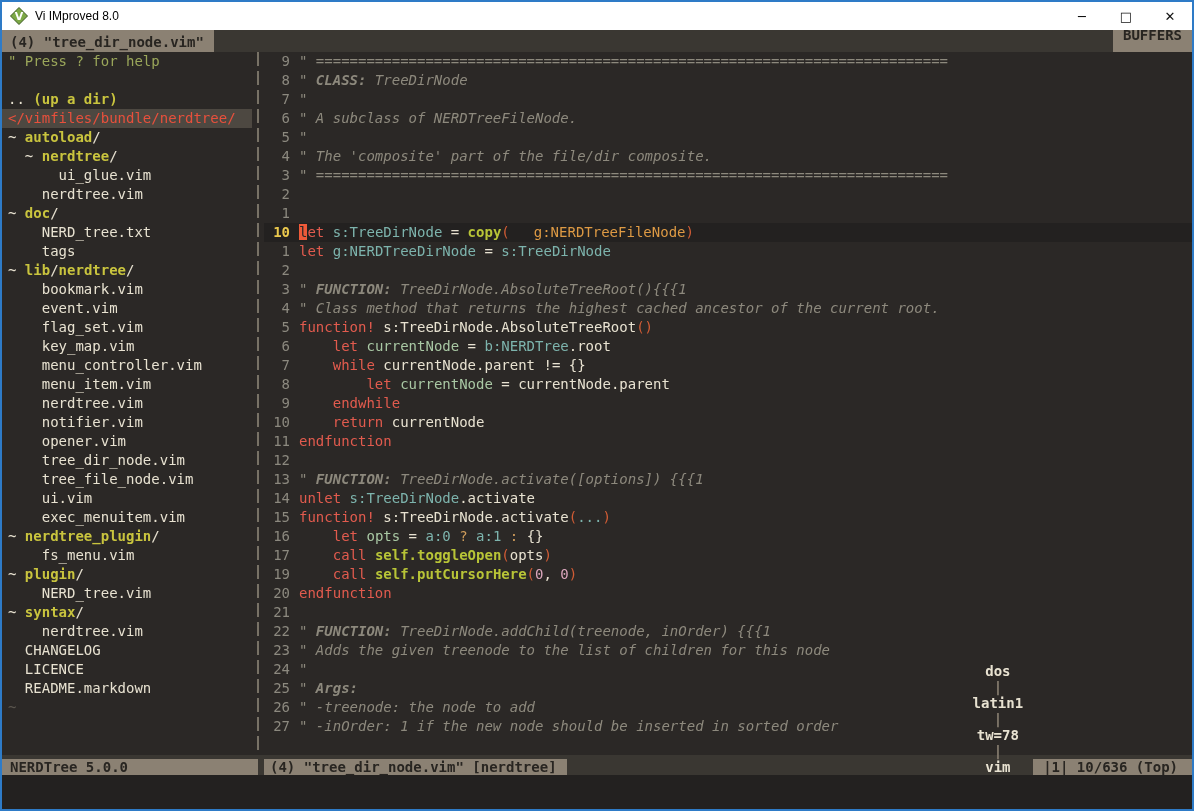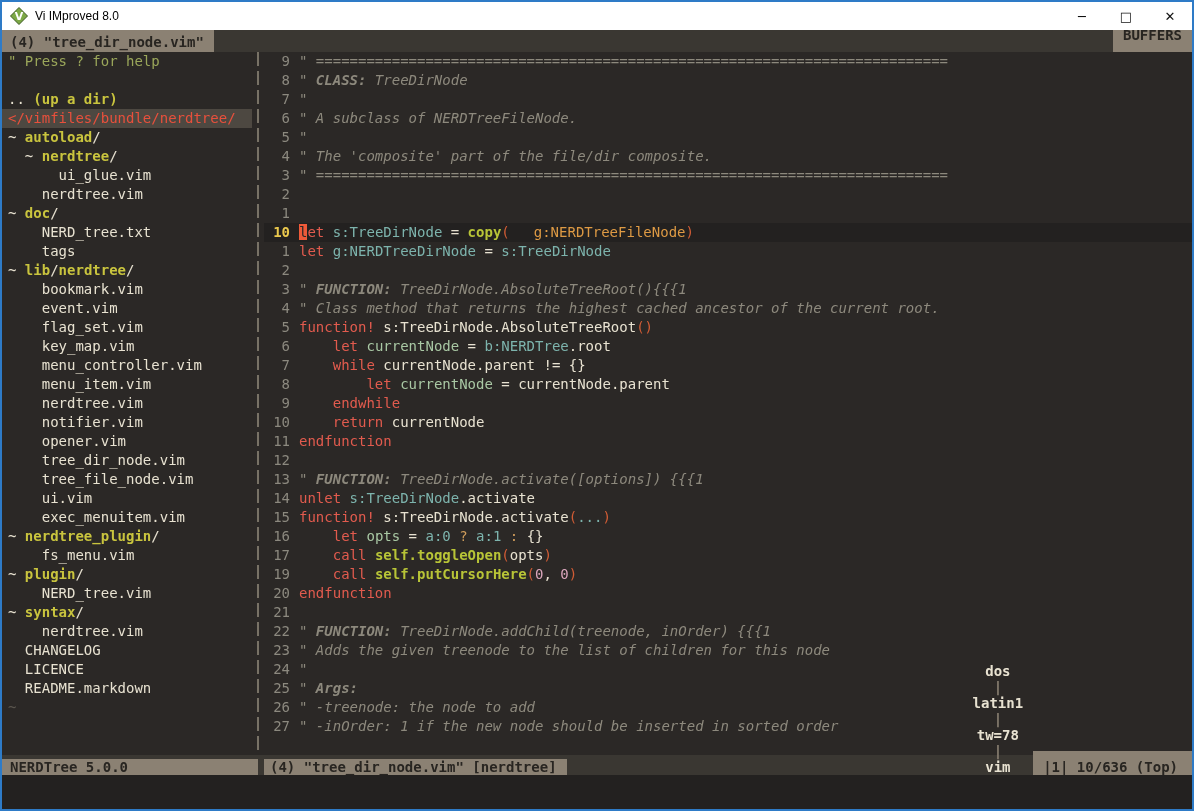--- a/index.html
+++ b/index.html
@@ -58,21 +58,21 @@
   
   #statusline { height:20px; flex:0 0 20px; display:flex; align-items:flex-end; background:var(--c-chromeDark);
                 font-size:14px; font-weight:bold; }
   .st-tan { background:var(--c-tan); color:var(--c-tanText); display:flex; align-items:center; white-space:pre; }
   #st-left { width:256px; flex:0 0 256px; padding-left:8px; }
   #st-gap { width:6px; flex:0 0 6px; }
   #st-file { padding:0 10px 0 6px; }
   #st-flex { flex:1; }
   #st-format { display:flex; align-items:center; color:var(--c-normal); white-space:pre; padding-right:10px;flex-direction:column; }
   #st-format .sep { color:var(--c-tan); }
-  #st-ruler { padding:8px 14px 0 10px; }
+  #st-ruler { padding:0 14px 0 10px; }
   
   #cmdline { flex:1; background:var(--c-cmdBg); }
 </style>
 </head>
 <body>
 
 <div id="win" style="--c-bg: #2b2826; --c-chromeDark: #3a3732; --c-tan: #8b8173; --c-tanText: #282521; --c-curLine: #232120; --c-cmdBg: #232120; --c-sep: #787266; --c-lineNr: #8c897f; --c-curLineNr: #eac84d; --c-comment: #8d897d; --c-keyword: #e25b4e; --c-ident: #7db4ad; --c-variable: #a9c8a4; --c-normal: #e8e2d1; --c-func: #b8c437; --c-paren: #d15c35; --c-arg: #de9a44; --c-number: #dba6bc; --c-operator: #cf9c5b; --c-help: #9aa65a; --c-dir: #c9c43e; --c-selBg: #4d4841; --c-selText: #e8503c; --c-nonText: #5a564e; --c-cursor: #ef5a39; --c-cursorText: #2b2826;">
 
   <div id="titlebar">
     <svg class="icon" viewBox="0 0 18 18">

